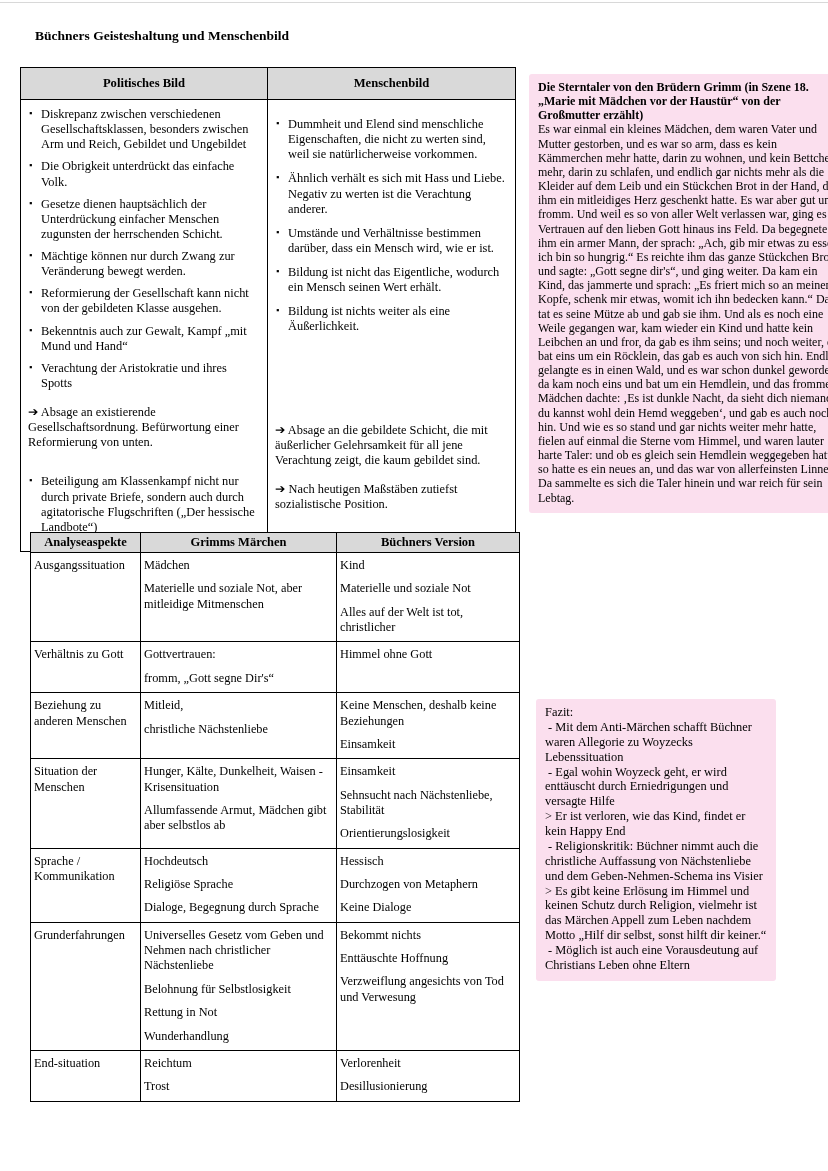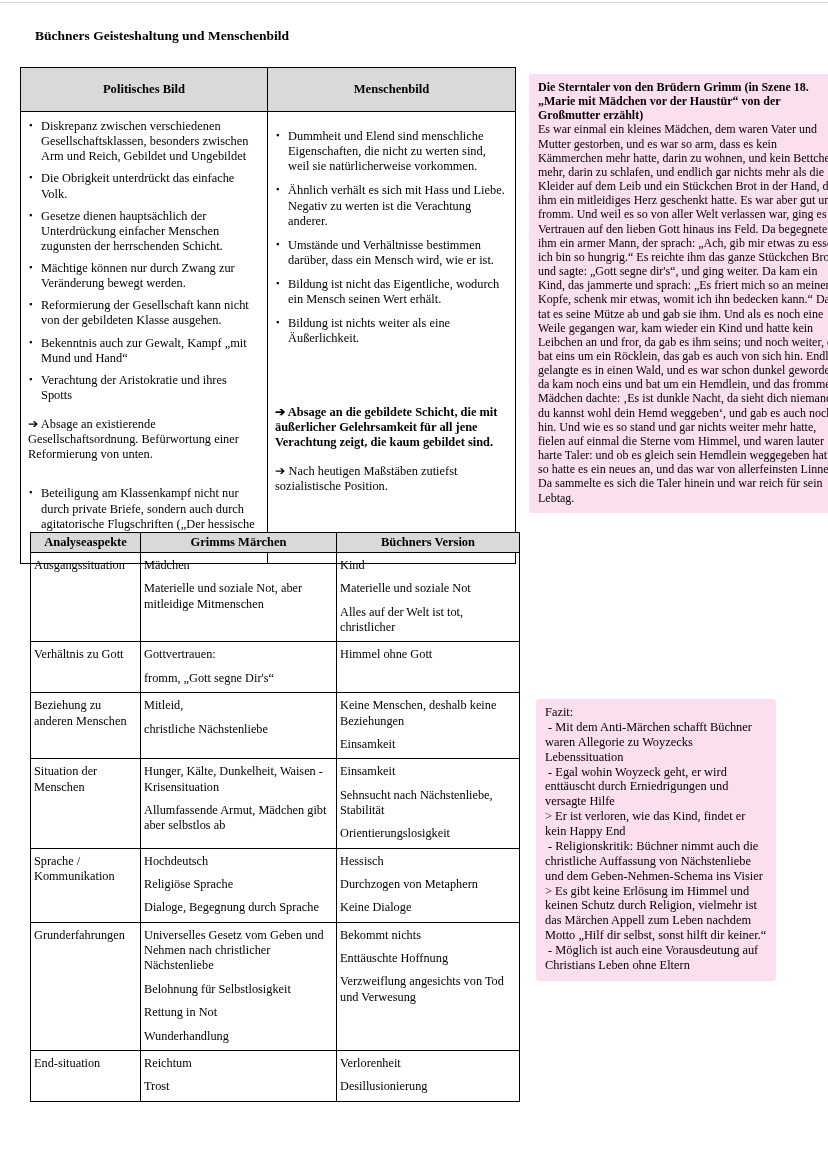--- a/index.html
+++ b/index.html
@@ -18,31 +18,31 @@
     font-size: 13.5px; font-weight: bold;
   }
 
   table { border-collapse: collapse; }
 
   
   .t1 { position: absolute; left: 20px; top: 67px; width: 495px; table-layout: fixed; }
   .t1 th, .t1 td { border: 1px solid #000; }
   .t1 th {
     background: var(--header-gray, #d9d9d9);
-    font-size: 12.6px; font-weight: bold; text-align: center; padding: 14px 4px;
+    font-size: 12.6px; font-weight: bold; text-align: center; padding: 8px 4px;
   }
   .t1 td { vertical-align: top; padding: 7px 7px 9px 7px; font-size: 12.4px; line-height: 1.22; }
   ul.blist { list-style: none; }
   ul.blist li { position: relative; padding-left: 13px; margin-bottom: 7px; }
   ul.blist li::before { content: "▪"; position: absolute; left: 1px; top: 1px; font-size: 9px; }
   .cell-right ul.blist { margin-top: 10px; }
   .cell-right ul.blist li { margin-bottom: 9px; }
   .arrow-left { margin-top: 14px; }
   .bullet-after { margin-top: 24px; }
-  .arrow-right1 { margin-top: 58px; font-weight: bold; }
+  .arrow-right1 { margin-top: 88px; }
   .arrow-right2 { margin-top: 14px; }
 
   
   .t2 { position: absolute; left: 30px; top: 532px; width: 489px; table-layout: fixed; }
   .t2 th, .t2 td { border: 1px solid #000; }
   .t2 th {
     background: var(--header-gray, #d9d9d9);
     font-size: 12.5px; font-weight: bold; text-align: center; padding: 2px 3px;
   }
   .t2 td { vertical-align: top; padding: 5px 6px 6px 3px; font-size: 12.3px; line-height: 1.25; }

